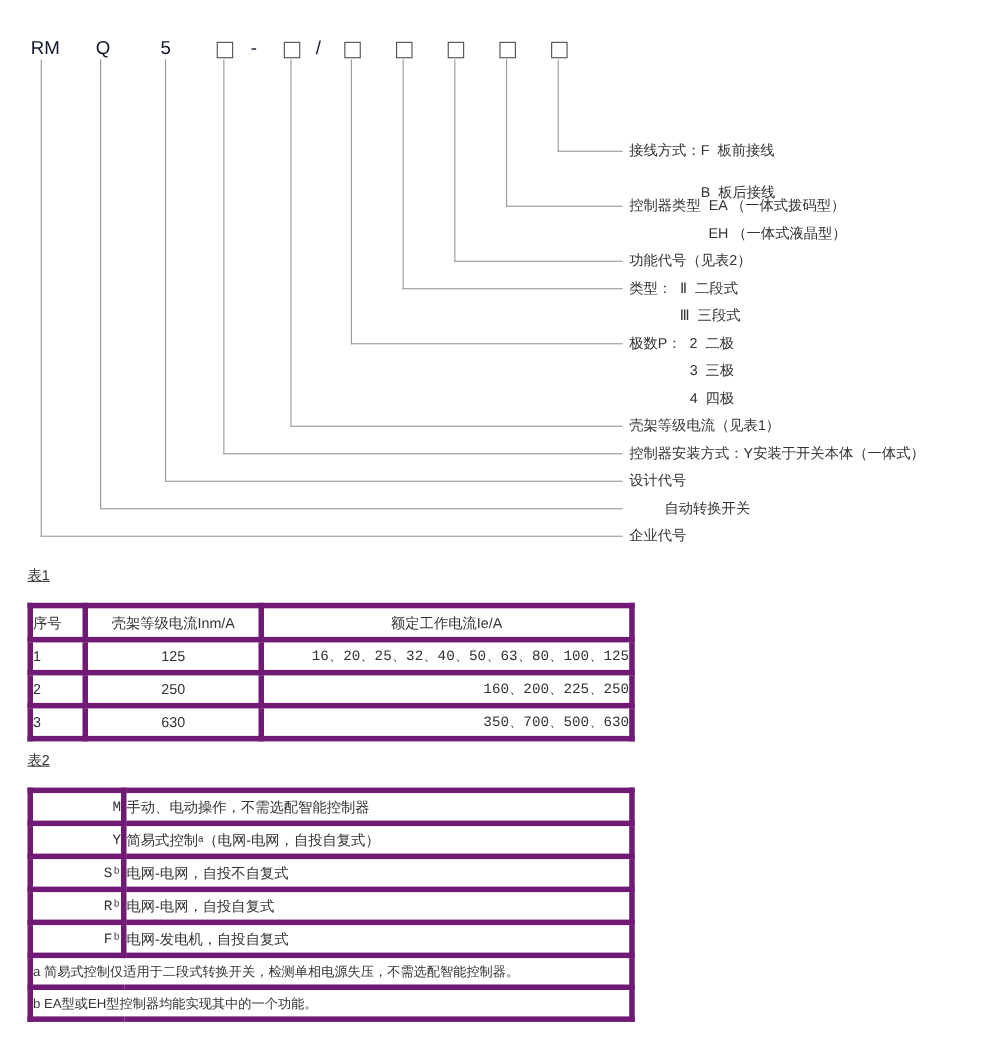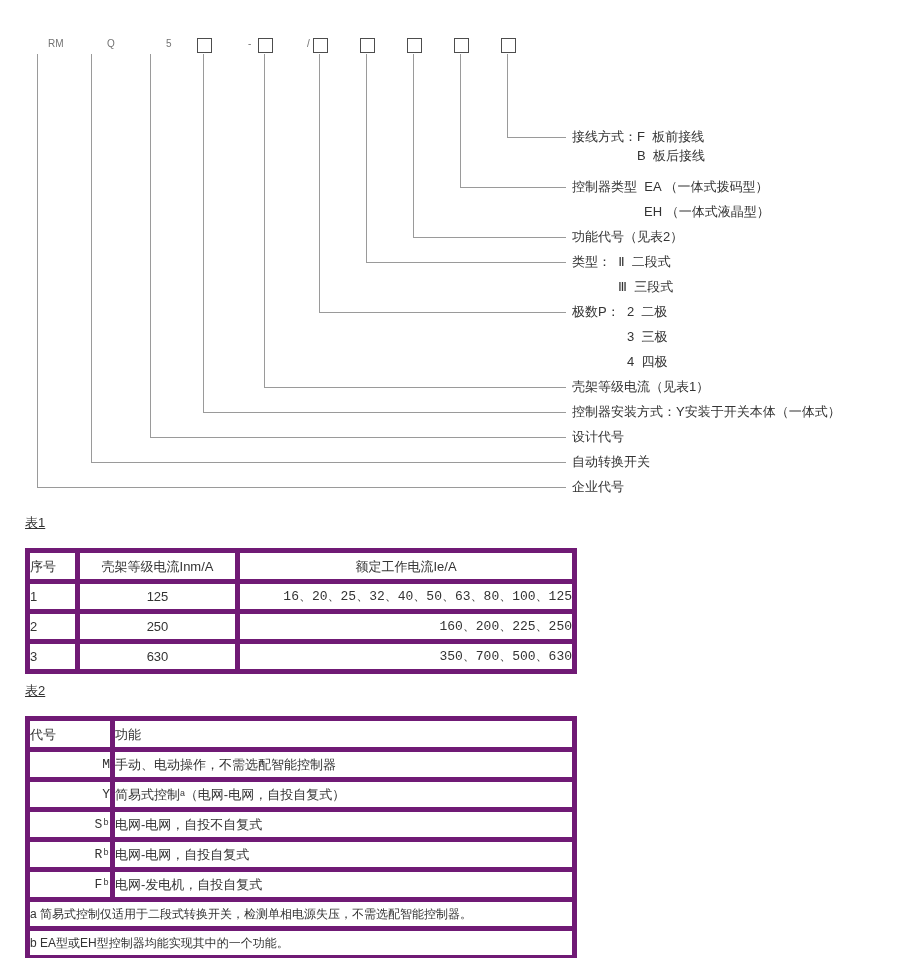--- a/index.html
+++ b/index.html
@@ -1,18 +1,18 @@
 <!DOCTYPE html>
 <html><head>
 <meta charset="utf-8">
 <style>
   html,body{margin:0;padding:0;}
   body{width:900px;height:958px;background:#ffffff;position:relative;overflow:hidden;
        font-family:"Liberation Sans","DejaVu Sans",sans-serif;color:#333;}
-  .code-part{position:absolute;top:36px;font-size:10px;line-height:16px;color:#737373;white-space:pre;margin-left:20px;}
+  .code-part{position:absolute;top:36px;font-size:17px;line-height:16px;color:#0f172a;white-space:pre;}
   .code-box{position:absolute;top:38px;width:13px;height:13px;border:1px solid #4d4d4d;background:#fff;}
   .conn{position:absolute;border-left:1px solid #9a9a9a;border-bottom:1px solid #9a9a9a;}
   .dlabel{position:absolute;font-size:13px;line-height:16px;white-space:pre;color:#333;}
   .tcap{position:absolute;font-size:13px;color:#333;text-decoration:underline;}
   table.dt{position:absolute;border-collapse:collapse;table-layout:fixed;font-size:13px;color:#333;background:#fff;}
   table.dt th,table.dt td{border:5px solid #701a75;font-weight:normal;padding:0;vertical-align:middle;white-space:nowrap;overflow:hidden;line-height:15px;}
   #t1 th{height:26px;}
   #t1 td{height:25px;}
   #t2 th{height:26px;}
   #t2 td{height:25px;}
@@ -43,33 +43,33 @@
 <div class="conn" style="left:413px;top:54px;width:152px;height:183px"></div>
 <div class="conn" style="left:366px;top:54px;width:199px;height:208px"></div>
 <div class="conn" style="left:319px;top:54px;width:246px;height:258px"></div>
 <div class="conn" style="left:264px;top:54px;width:301px;height:333px"></div>
 <div class="conn" style="left:203px;top:54px;width:362px;height:358px"></div>
 <div class="conn" style="left:150px;top:54px;width:415px;height:383px"></div>
 <div class="conn" style="left:91px;top:54px;width:474px;height:408px"></div>
 <div class="conn" style="left:37px;top:54px;width:528px;height:433px"></div>
 
 <span class="dlabel" style="left:572px;top:129px">接线方式：F  板前接线</span>
-<span class="dlabel" style="left:637px;top:148px">B  板后接线</span>
+<span class="dlabel" style="left:637px;top:167px">B  板后接线</span>
 <span class="dlabel" style="left:572px;top:179px">控制器类型  EA （一体式拨码型）</span>
 <span class="dlabel" style="left:644px;top:204px">EH （一体式液晶型）</span>
 <span class="dlabel" style="left:572px;top:229px">功能代号（见表2）</span>
 <span class="dlabel" style="left:572px;top:254px">类型：  Ⅱ  二段式</span>
 <span class="dlabel" style="left:618px;top:279px">Ⅲ  三段式</span>
 <span class="dlabel" style="left:572px;top:304px">极数P：  2  二极</span>
 <span class="dlabel" style="left:627px;top:329px">3  三极</span>
 <span class="dlabel" style="left:627px;top:354px">4  四极</span>
 <span class="dlabel" style="left:572px;top:379px">壳架等级电流（见表1）</span>
 <span class="dlabel" style="left:572px;top:404px">控制器安装方式：Y安装于开关本体（一体式）</span>
 <span class="dlabel" style="left:572px;top:429px">设计代号</span>
-<span class="dlabel" style="left:572px;top:454px">自动转换开关</span>
+<span class="dlabel" style="left:604px;top:454px">自动转换开关</span>
 <span class="dlabel" style="left:572px;top:479px">企业代号</span>
 
 <span class="tcap" style="left:25px;top:514px">表1</span>
 <table class="dt" id="t1" style="left:25px;top:548px;width:547px">
   <colgroup>
       <col style="width:50px">
       <col style="width:160px">
       <col style="width:337px">
     </colgroup>
   <tbody>
@@ -96,24 +96,20 @@
 </tbody>
   </table>
 
 <span class="tcap" style="left:25px;top:682px">表2</span>
 <table class="dt" id="t2" style="left:25px;top:716px;width:547px">
   <colgroup>
       <col style="width:85px">
       <col style="width:462px">
     </colgroup>
   <tbody>
-      <tr>
-    <th class="pl8">代号</th>
-    <th class="pl40">功能</th>
-  </tr>
   <tr>
     <td class="pl10">M</td>
     <td class="pl40">手动、电动操作，不需选配智能控制器</td>
   </tr>
   <tr>
     <td class="pl10">Y</td>
     <td class="pl40">简易式控制ᵃ（电网-电网，自投自复式）</td>
   </tr>
   <tr>
     <td class="pl10">Sᵇ</td>

